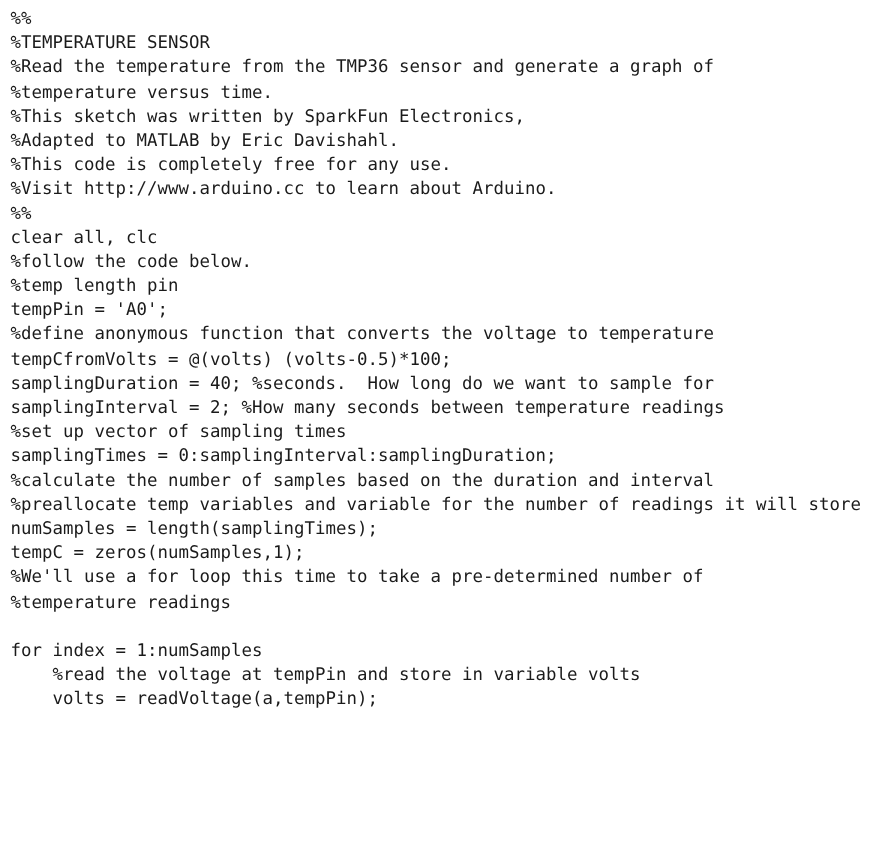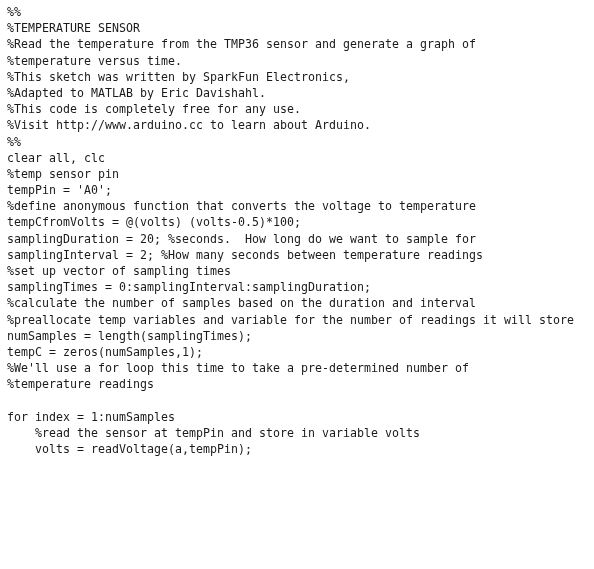--- a/index.html
+++ b/index.html
@@ -43,31 +43,32 @@
     <div class="code-line">%%</div>
     <div class="code-line">%TEMPERATURE SENSOR</div>
     <div class="code-line">%Read the temperature from the TMP36 sensor and generate a graph of</div>
     <div class="code-line">%temperature versus time.</div>
     <div class="code-line">%This sketch was written by SparkFun Electronics,</div>
     <div class="code-line">%Adapted to MATLAB by Eric Davishahl.</div>
     <div class="code-line">%This code is completely free for any use.</div>
     <div class="code-line">%Visit http://www.arduino.cc to learn about Arduino.</div>
     <div class="code-line">%%</div>
     <div class="code-line">clear all, clc</div>
-    <div class="code-line">%temp sensor pin</div>
+    <div class="code-line">%follow the code below.</div>
+    <div class="code-line">%temp length pin</div>
     <div class="code-line">tempPin = 'A0';</div>
     <div class="code-line">%define anonymous function that converts the voltage to temperature</div>
     <div class="code-line">tempCfromVolts = @(volts) (volts-0.5)*100;</div>
-    <div class="code-line">samplingDuration = 20; %seconds.  How long do we want to sample for</div>
+    <div class="code-line">samplingDuration = 40; %seconds.  How long do we want to sample for</div>
     <div class="code-line">samplingInterval = 2; %How many seconds between temperature readings</div>
     <div class="code-line">%set up vector of sampling times</div>
     <div class="code-line">samplingTimes = 0:samplingInterval:samplingDuration;</div>
     <div class="code-line">%calculate the number of samples based on the duration and interval</div>
     <div class="code-line">%preallocate temp variables and variable for the number of readings it will store</div>
     <div class="code-line">numSamples = length(samplingTimes);</div>
     <div class="code-line">tempC = zeros(numSamples,1);</div>
     <div class="code-line">%We'll use a for loop this time to take a pre-determined number of</div>
     <div class="code-line">%temperature readings</div>
     <div class="code-line blank"></div>
     <div class="code-line">for index = 1:numSamples</div>
-    <div class="code-line">    %read the sensor at tempPin and store in variable volts</div>
+    <div class="code-line">    %read the voltage at tempPin and store in variable volts</div>
     <div class="code-line">    volts = readVoltage(a,tempPin);</div>
   </div>
 
 </body></html>

